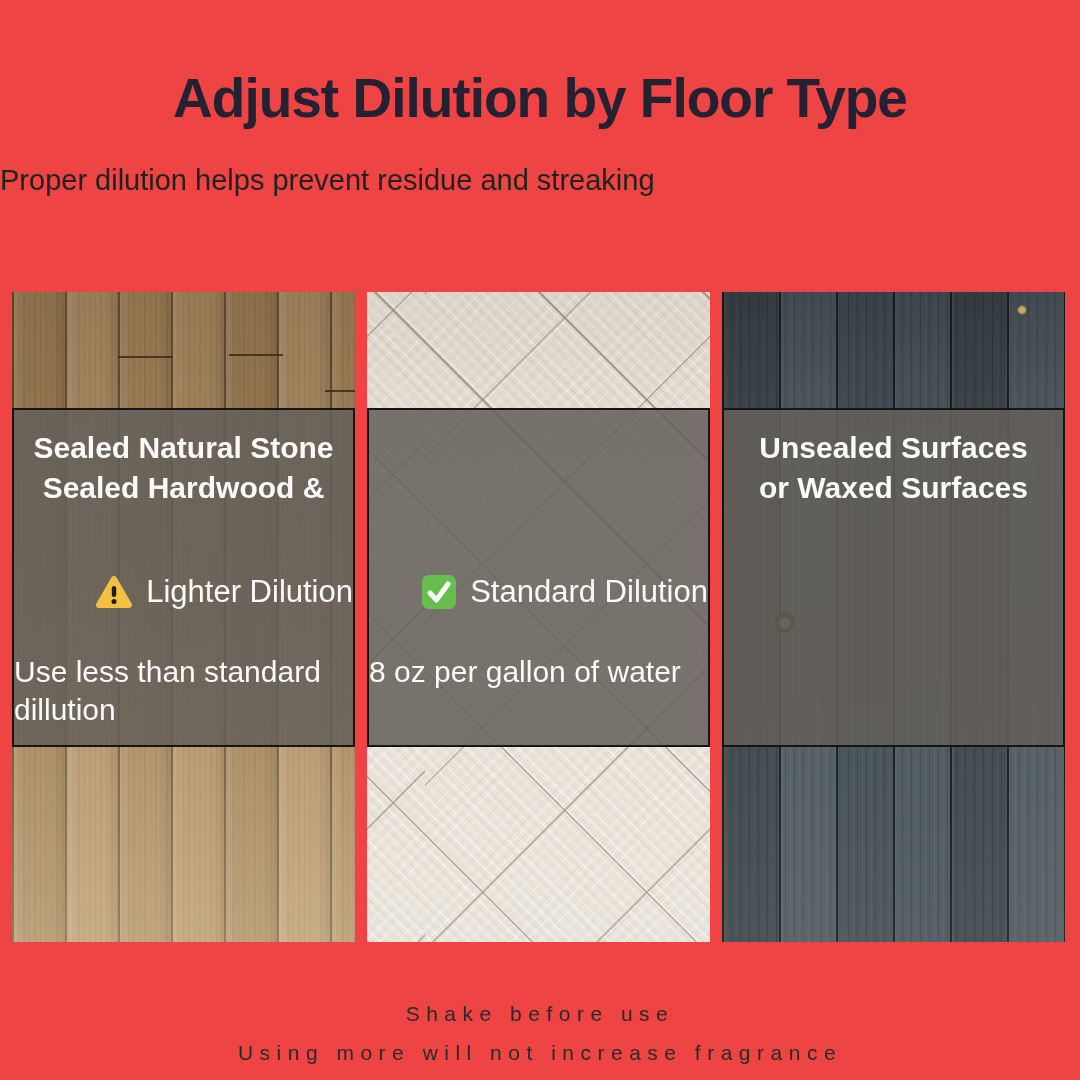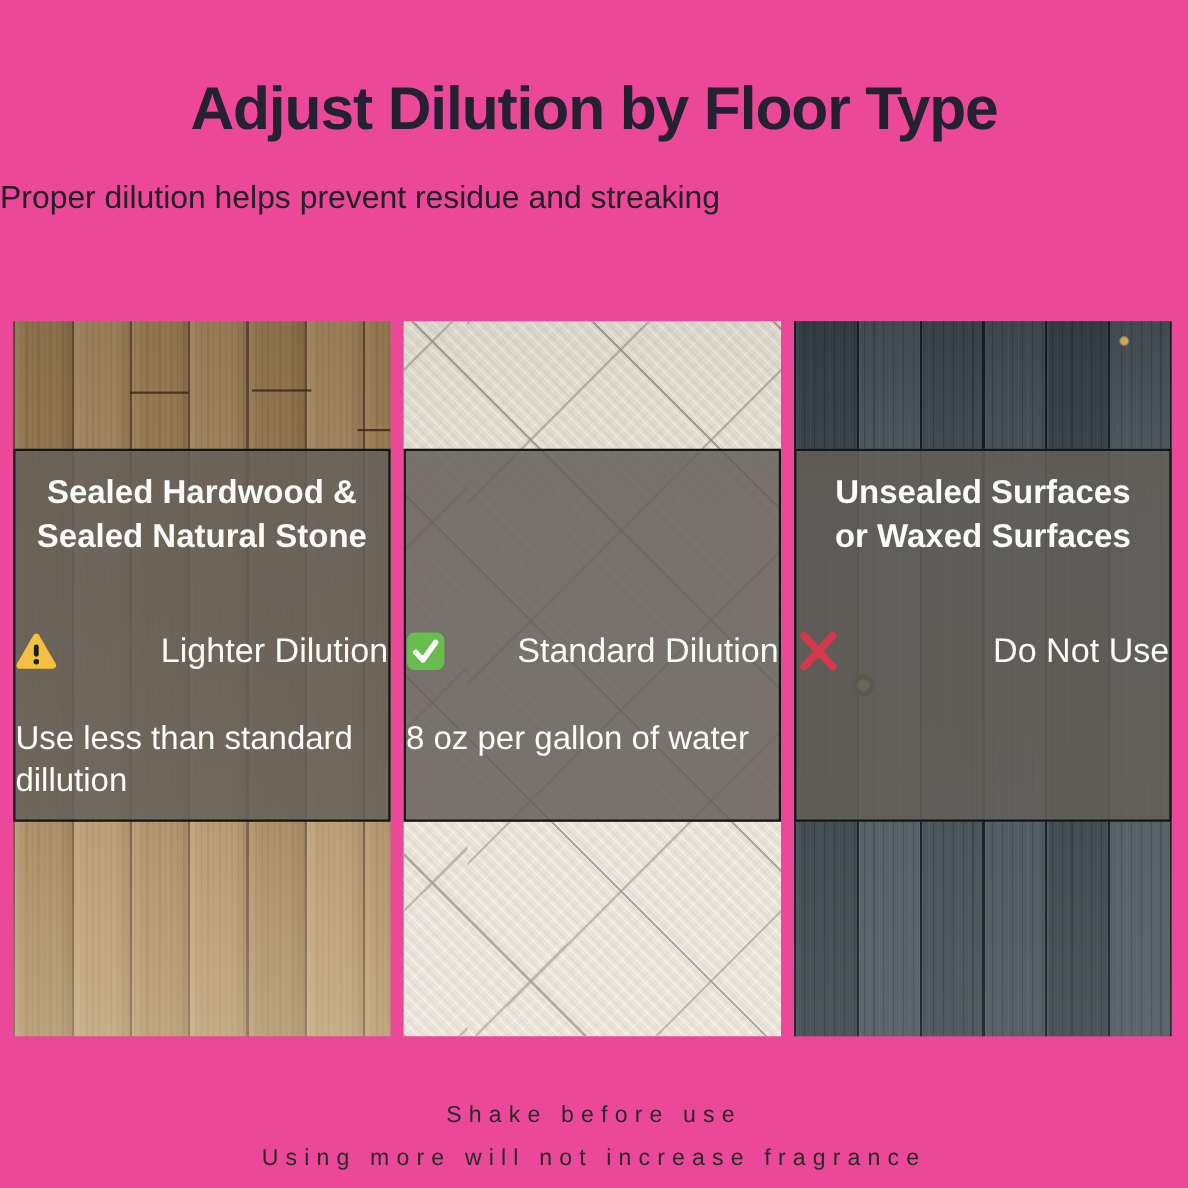--- a/index.html
+++ b/index.html
@@ -1,18 +1,18 @@
 <!DOCTYPE html>
 <html><head>
 <meta charset="utf-8">
 <style>
   html,body{margin:0;padding:0;background:#c9c9c9;}
   .canvas{
     position:relative;width:1080px;height:1080px;overflow:hidden;
-    background:#ec4899;
+    background:#ef4444;
     font-family:"Liberation Sans",sans-serif;
   }
   .title{
     position:absolute;top:66px;left:0;width:100%;text-align:center;
     font-size:55px;font-weight:bold;color:#242132;letter-spacing:-1px;
   }
   .subtitle{
     position:absolute;top:164px;left:0;width:100%;
     font-size:29px;color:#222;
   }
@@ -65,21 +65,21 @@
     background:rgba(100,96,90,.86);
     border:2px solid #151515;box-sizing:border-box;
   }
   .col-header{
     position:absolute;top:14px;left:4px;right:4px;height:88px;
     display:flex;flex-direction:column;align-items:center;justify-content:center;
     font-size:30px;font-weight:bold;line-height:40px;color:#fafaf8;text-align:center;
   }
   .mid{
     position:absolute;top:160px;left:0;right:0;height:44px;
-    display:flex;align-items:center;justify-content:space-between;gap:13px;
+    display:flex;align-items:center;justify-content:flex-end;gap:13px;
     font-size:31px;color:#fafaf8;
   }
   .mid svg{flex:0 0 auto;display:block;}
   .note{
     position:absolute;top:243px;left:0;right:0;
     font-size:30px;line-height:38px;color:#fafaf8;
   }
   .footer{
     position:absolute;top:994px;left:0;width:100%;text-align:center;
     font-size:21px;line-height:39px;letter-spacing:6.5px;color:#2a2a2a;
@@ -90,22 +90,22 @@
 
 <div class="canvas">
 
   <div class="title">Adjust Dilution by Floor Type</div>
   <div class="subtitle">Proper dilution helps prevent residue and streaking</div>
 
   <div class="col col1">
     <div class="texture wood1"></div>
     <div class="overlay">
       <div class="col-header">
+        <div>Sealed Natural Stone</div>
         <div>Sealed Hardwood &amp;</div>
-        <div>Sealed Natural Stone</div>
       </div>
       <div class="mid">
         <svg width="38" height="34" viewBox="0 0 38 34">
           <path d="M19 4 L34 30 L4 30 Z" stroke-width="6" stroke-linejoin="round" fill="#F4C042" stroke="#F4C042"></path>
           <rect x="16.8" y="11" width="4.4" height="11" rx="2.2" fill="#201D15"></rect>
           <circle cx="19" cy="26.6" r="2.5" fill="#201D15"></circle>
         </svg>
         <span>Lighter Dilution</span>
       </div>
       <div class="note">
@@ -131,26 +131,20 @@
     </div>
   </div>
 
   <div class="col col3">
     <div class="texture wood3"></div>
     <div class="overlay">
       <div class="col-header">
         <div>Unsealed Surfaces</div>
         <div>or Waxed Surfaces</div>
       </div>
-      <div class="mid">
-        <svg width="40" height="38" viewBox="0 0 40 38">
-          <path d="M7 5 L33 33 M33 5 L7 33" fill="none" stroke-width="7" stroke-linecap="round" stroke="#D5374D"></path>
-        </svg>
-        <span>Do Not Use</span>
-      </div>
     </div>
   </div>
 
   <div class="footer">
     <div>Shake before use</div>
     <div>Using more will not increase fragrance</div>
   </div>
 
 </div>
 

